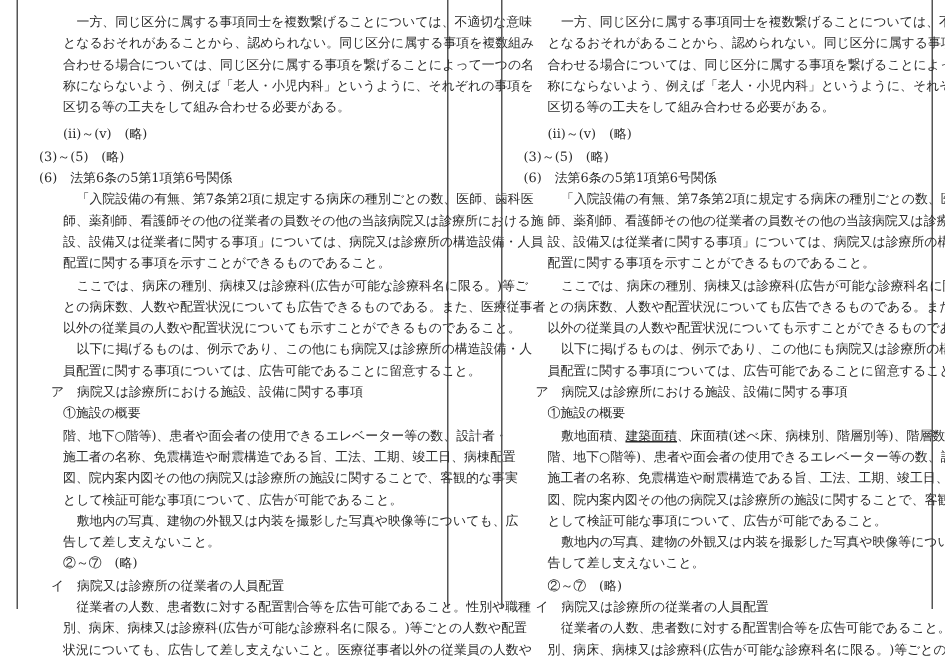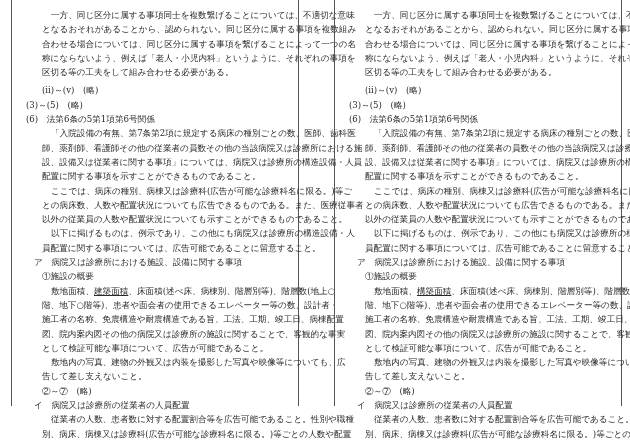--- a/index.html
+++ b/index.html
@@ -36,21 +36,20 @@
       <div class="ln i2">師、薬剤師、看護師その他の従業者の員数その他の当該病院又は診療所における施</div>
       <div class="ln i2">設、設備又は従業者に関する事項」については、病院又は診療所の構造設備・人員</div>
       <div class="ln i2">配置に関する事項を示すことができるものであること。</div>
       <div class="ln i3">ここでは、病床の種別、病棟又は診療科(広告が可能な診療科名に限る。)等ご</div>
       <div class="ln i2">との病床数、人数や配置状況についても広告できるものである。また、医療従事者</div>
       <div class="ln i2">以外の従業員の人数や配置状況についても示すことができるものであること。</div>
       <div class="ln i3">以下に掲げるものは、例示であり、この他にも病院又は診療所の構造設備・人</div>
       <div class="ln i2">員配置に関する事項については、広告可能であることに留意すること。</div>
       <div class="ln i1">ア　病院又は診療所における施設、設備に関する事項</div>
       <div class="ln i2">①施設の概要</div>
-      <div class="ln i3"><span>敷地面積、</span><u>建築面積</u><span>、床面積(述べ床、病棟別、階層別等)、階層数(地上○</span></div>
       <div class="ln i2">階、地下○階等)、患者や面会者の使用できるエレベーター等の数、設計者・</div>
       <div class="ln i2">施工者の名称、免震構造や耐震構造である旨、工法、工期、竣工日、病棟配置</div>
       <div class="ln i2">図、院内案内図その他の病院又は診療所の施設に関することで、客観的な事実</div>
       <div class="ln i2">として検証可能な事項について、広告が可能であること。</div>
       <div class="ln i3">敷地内の写真、建物の外観又は内装を撮影した写真や映像等についても、広</div>
       <div class="ln i2">告して差し支えないこと。</div>
       <div class="ln i2">②～⑦　(略)</div>
       <div class="ln i1">イ　病院又は診療所の従業者の人員配置</div>
       <div class="ln i3">従業者の人数、患者数に対する配置割合等を広告可能であること。性別や職種</div>
       <div class="ln i2">別、病床、病棟又は診療科(広告が可能な診療科名に限る。)等ごとの人数や配置</div>
@@ -72,21 +71,21 @@
       <div class="ln i2">師、薬剤師、看護師その他の従業者の員数その他の当該病院又は診療所における施</div>
       <div class="ln i2">設、設備又は従業者に関する事項」については、病院又は診療所の構造設備・人員</div>
       <div class="ln i2">配置に関する事項を示すことができるものであること。</div>
       <div class="ln i3">ここでは、病床の種別、病棟又は診療科(広告が可能な診療科名に限る。)等ご</div>
       <div class="ln i2">との病床数、人数や配置状況についても広告できるものである。また、医療従事者</div>
       <div class="ln i2">以外の従業員の人数や配置状況についても示すことができるものであること。</div>
       <div class="ln i3">以下に掲げるものは、例示であり、この他にも病院又は診療所の構造設備・人</div>
       <div class="ln i2">員配置に関する事項については、広告可能であることに留意すること。</div>
       <div class="ln i1">ア　病院又は診療所における施設、設備に関する事項</div>
       <div class="ln i2">①施設の概要</div>
-      <div class="ln i3"><span>敷地面積、</span><u>構築面積</u><span>、床面積(述べ床、病棟別、階層別等)、階層数(地上○</span></div>
+      <div class="ln i3"><span>敷地面積、</span><u>建築面積</u><span>、床面積(述べ床、病棟別、階層別等)、階層数(地上○</span></div>
       <div class="ln i2">階、地下○階等)、患者や面会者の使用できるエレベーター等の数、設計者・</div>
       <div class="ln i2">施工者の名称、免震構造や耐震構造である旨、工法、工期、竣工日、病棟配置</div>
       <div class="ln i2">図、院内案内図その他の病院又は診療所の施設に関することで、客観的な事実</div>
       <div class="ln i2">として検証可能な事項について、広告が可能であること。</div>
       <div class="ln i3">敷地内の写真、建物の外観又は内装を撮影した写真や映像等についても、広</div>
       <div class="ln i2">告して差し支えないこと。</div>
       <div class="ln i2">②～⑦　(略)</div>
       <div class="ln i1">イ　病院又は診療所の従業者の人員配置</div>
       <div class="ln i3">従業者の人数、患者数に対する配置割合等を広告可能であること。性別や職種</div>
       <div class="ln i2">別、病床、病棟又は診療科(広告が可能な診療科名に限る。)等ごとの人数や配置</div>

